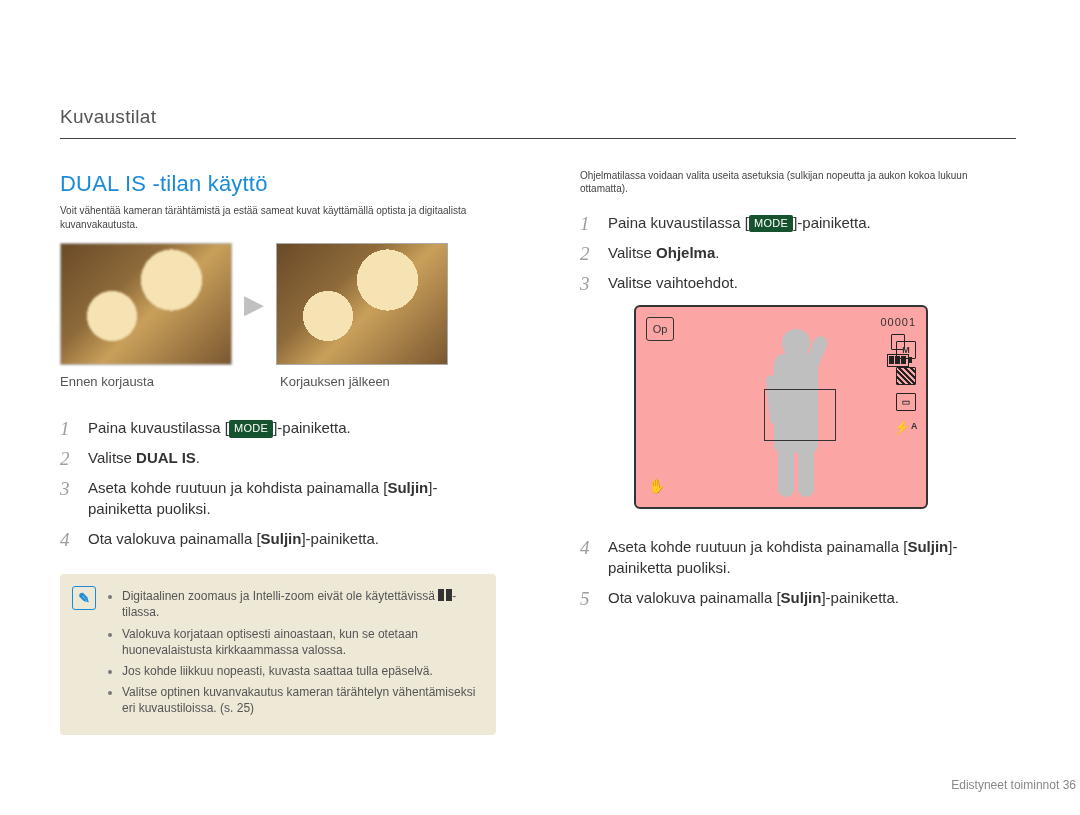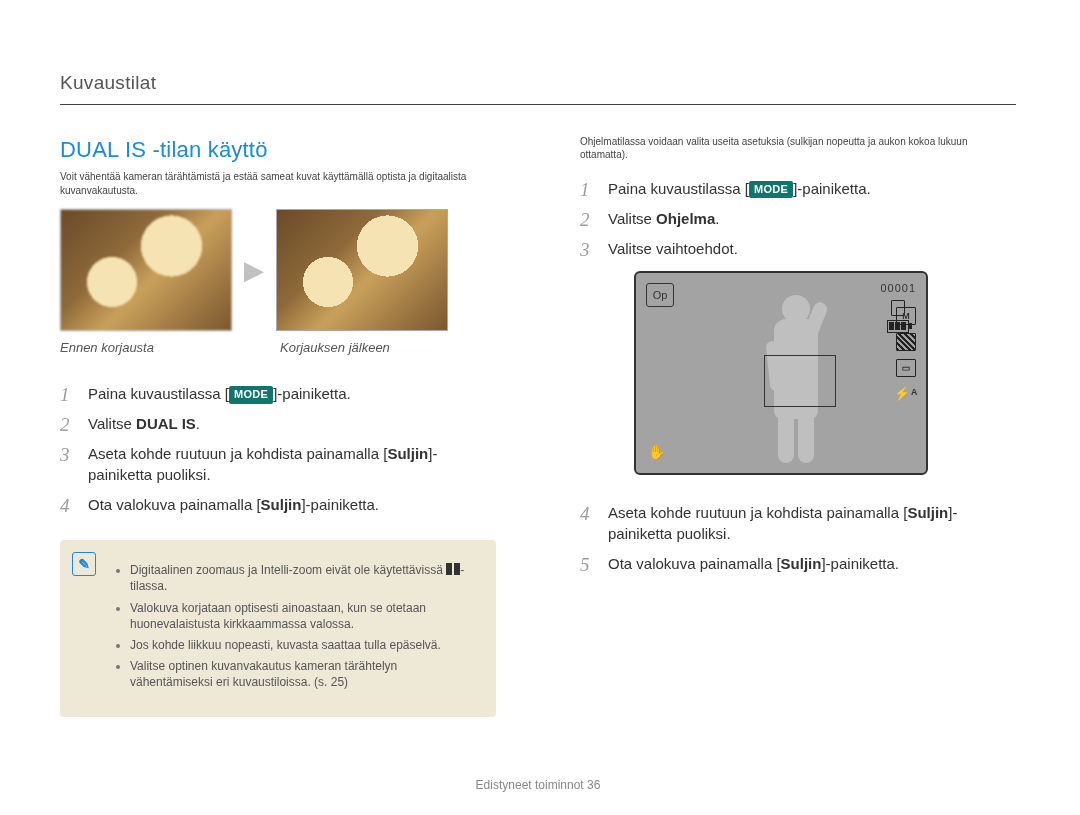--- a/index.html
+++ b/index.html
@@ -1,60 +1,60 @@
 <!DOCTYPE html>
 <html><head>
 <meta charset="utf-8">
 <style>
   html,body{margin:0;padding:0;background:#fff;font-family:Arial,Helvetica,sans-serif;color:#333;font-size:15px;line-height:1.35;-webkit-font-smoothing:antialiased;}
-  .page{width:1076px;height:815px;box-sizing:border-box;padding:70px 60px 30px 60px;position:relative;}
+  .page{width:1076px;height:815px;box-sizing:border-box;padding:104px 60px 30px 60px;position:relative;}
   .section-header{font-size:19px;font-weight:300;color:#555;letter-spacing:0.3px;border-bottom:1px solid #444;padding-bottom:8px;margin-bottom:30px;}
   .columns{display:flex;gap:84px;}
   .col{flex:1;min-width:0;}
   h2{font-size:22px;font-weight:400;color:#1a8bd8;margin:0 0 6px 0;letter-spacing:0.2px;}
   p{margin:0 0 12px 0;font-size:10px;color:#444;}
   .photo-row{display:flex;align-items:center;gap:12px;margin:6px 0 8px 0;}
   .photo{width:170px;height:120px;border:1px solid #aaa;background:
     radial-gradient(circle at 65% 30%, #f6e3b3 0 22%, transparent 22%),
     radial-gradient(circle at 30% 60%, #f6e3b3 0 18%, transparent 18%),
     linear-gradient(135deg,#6a4a28 0%, #8e6a3a 35%, #c9a05a 55%, #7a5730 100%);
     position:relative;overflow:hidden;}
   .photo.blur{filter:blur(1.3px);}
   .arrow{color:#c0c0c0;font-size:26px;}
-  .caption-row{display:flex;gap:12px;margin-bottom:22px;font-style:italic;}
+  .caption-row{display:flex;gap:12px;margin-bottom:22px;}
   .caption-row span{width:170px;font-size:13px;color:#555;}
   ol.steps{list-style:none;margin:0;padding:0;counter-reset:step;}
   ol.steps>li{counter-increment:step;position:relative;padding:5px 0 5px 28px;font-size:15px;color:#333;}
   ol.steps>li::before{content:counter(step);position:absolute;left:0;top:3px;color:#9E9E9E;font-style:italic;font-size:19px;font-family:Georgia,'Times New Roman',serif;}
-  .mode-badge{display:inline-block;background:#0f766e;color:#fff;font-size:11px;font-weight:700;padding:1px 5px 2px 5px;border-radius:2px;vertical-align:1px;letter-spacing:0.3px;}
+  .mode-badge{display:inline-block;background:#14532d;color:#fff;font-size:11px;font-weight:400;padding:1px 5px 2px 5px;border-radius:2px;vertical-align:1px;letter-spacing:0.3px;}
   b{font-weight:700;}
   .note-box{margin-top:20px;background:#eee8d7;border-radius:4px;padding:14px 16px 14px 48px;position:relative;display:flex;flex-direction:column;gap:6px;}
   .note-box .note-icon{position:absolute;left:12px;top:12px;width:22px;height:22px;border:1px solid #1a8bd8;border-radius:3px;display:flex;align-items:center;justify-content:center;color:#1a8bd8;font-size:14px;font-weight:700;}
-  .note-box ul{margin:8px;padding:0 0 0 14px;}
+  .note-box ul{margin:0;padding:0 0 0 14px;}
   .note-box li{font-size:12px;color:#555;margin-bottom:5px;}
   .note-box li::marker{color:#777;}
   .dual-icon{display:inline-block;width:14px;height:12px;vertical-align:-1px;background:
     linear-gradient(#333,#333) left/6px 100% no-repeat,
     linear-gradient(#333,#333) right/6px 100% no-repeat;}
-  .lcd{margin:12px auto 18px 26px;width:290px;height:200px;border:2px solid #333;border-radius:6px;position:relative;background:#a3a3a3;}
+  .lcd{margin:12px auto 18px 26px;width:290px;height:200px;border:2px solid #333;border-radius:6px;position:relative;background:#fca5a5;}
   .lcd-corner{position:absolute;left:10px;top:10px;width:26px;height:22px;border:1.5px solid #333;border-radius:3px;display:flex;align-items:center;justify-content:center;font-size:11px;}
   .lcd-top-right{position:absolute;right:10px;top:8px;font-size:11px;display:flex;align-items:center;gap:4px;letter-spacing:1px;flex-direction:column;}
   .lcd-right-icons{position:absolute;right:10px;top:34px;display:flex;flex-direction:column;gap:8px;align-items:center;}
   .lcd-right-icons span{width:18px;height:16px;border:1.2px solid #222;display:inline-flex;align-items:center;justify-content:center;font-size:9px;font-weight:700;border-radius:1px;}
   .lcd-hand{position:absolute;left:12px;bottom:12px;font-size:14px;}
   
   .sil{position:absolute;left:118px;top:22px;width:90px;height:170px;}
   .sil::before{content:"";position:absolute;left:28px;top:0;width:28px;height:28px;border-radius:50%;background:#bfbfbf;}
   .sil::after{content:"";position:absolute;left:20px;top:24px;width:44px;height:100px;background:#bfbfbf;border-radius:12px 12px 8px 8px;}
   .sil .arm{position:absolute;left:52px;top:6px;width:14px;height:52px;background:#bfbfbf;border-radius:8px;transform:rotate(22deg);}
   .sil .arm2{position:absolute;left:14px;top:46px;width:12px;height:50px;background:#bfbfbf;border-radius:8px;transform:rotate(-6deg);}
   .sil .leg{position:absolute;left:24px;top:116px;width:16px;height:52px;background:#bfbfbf;border-radius:8px;}
   .sil .leg2{position:absolute;left:44px;top:116px;width:16px;height:52px;background:#bfbfbf;border-radius:8px;}
   .focus-box{position:absolute;left:128px;top:82px;width:70px;height:50px;border:1.5px solid #333;}
-  .footer{position:absolute;left:0;right:0;bottom:22px;text-align:center;font-size:12px;color:#888;}
+  .footer{position:absolute;left:0;right:0;bottom:22px;text-align:right;font-size:12px;color:#888;}
 </style>
 </head>
 <body>
 
 <div class="page">
   <div class="section-header">Kuvaustilat</div>
 
   <div class="columns">
 
     <div class="col">

